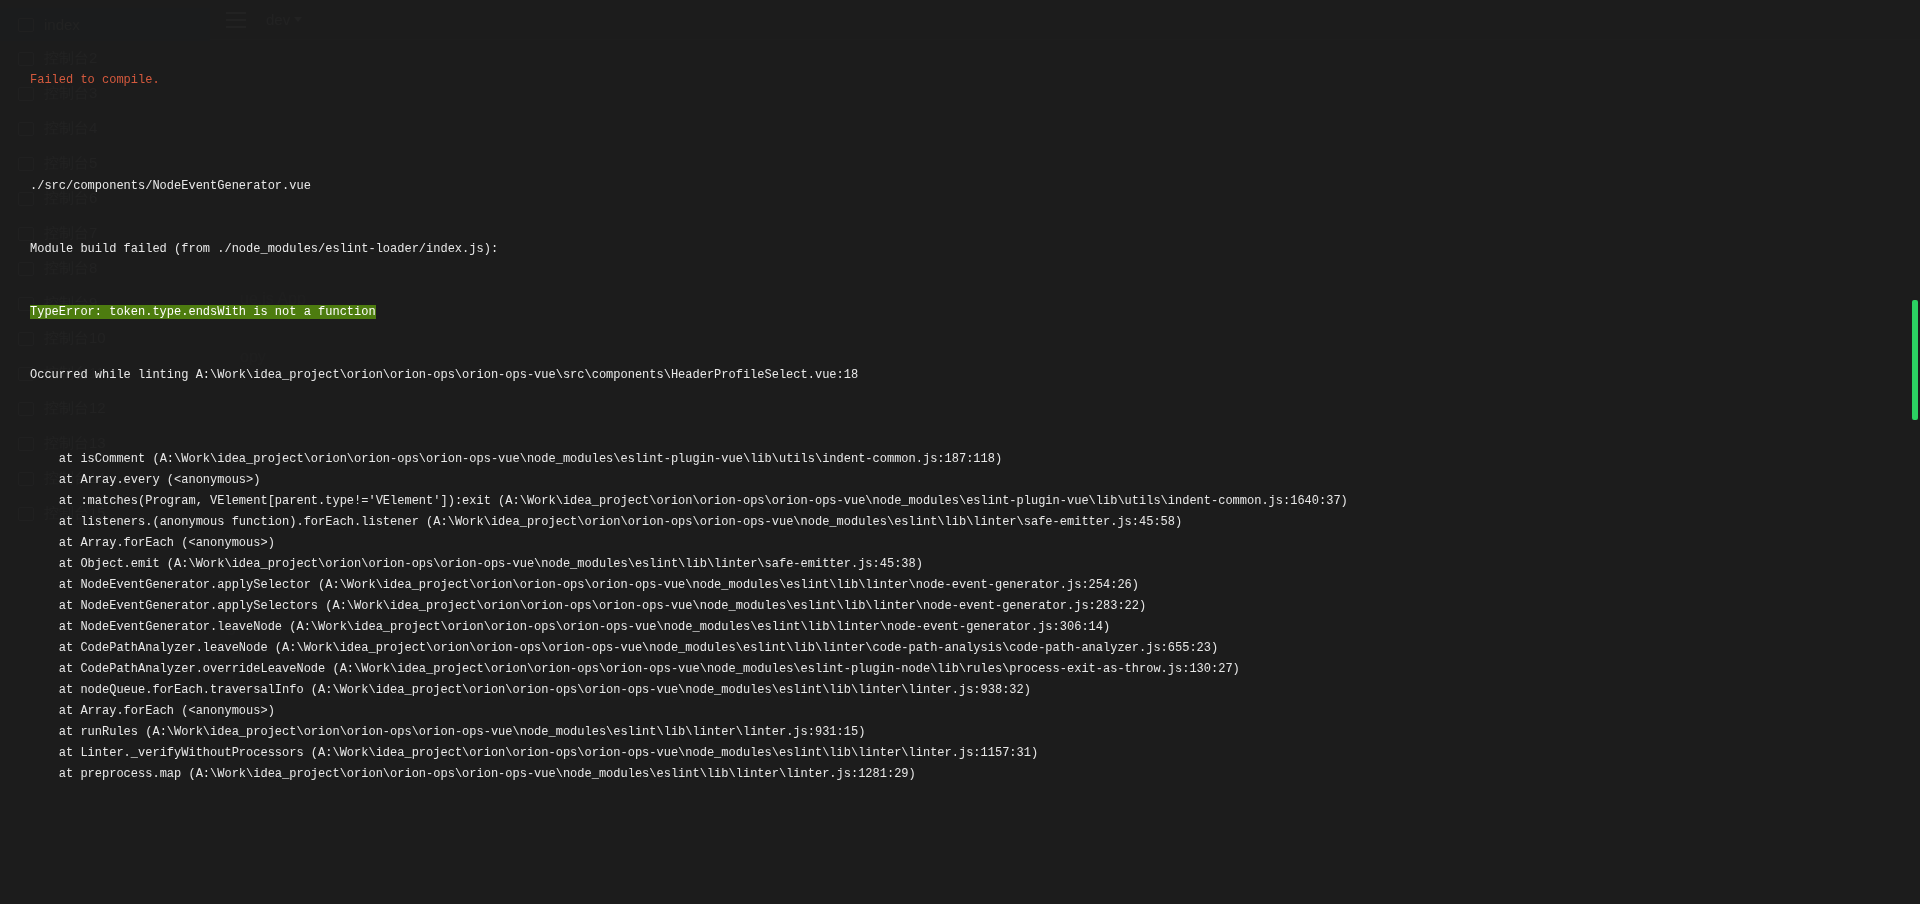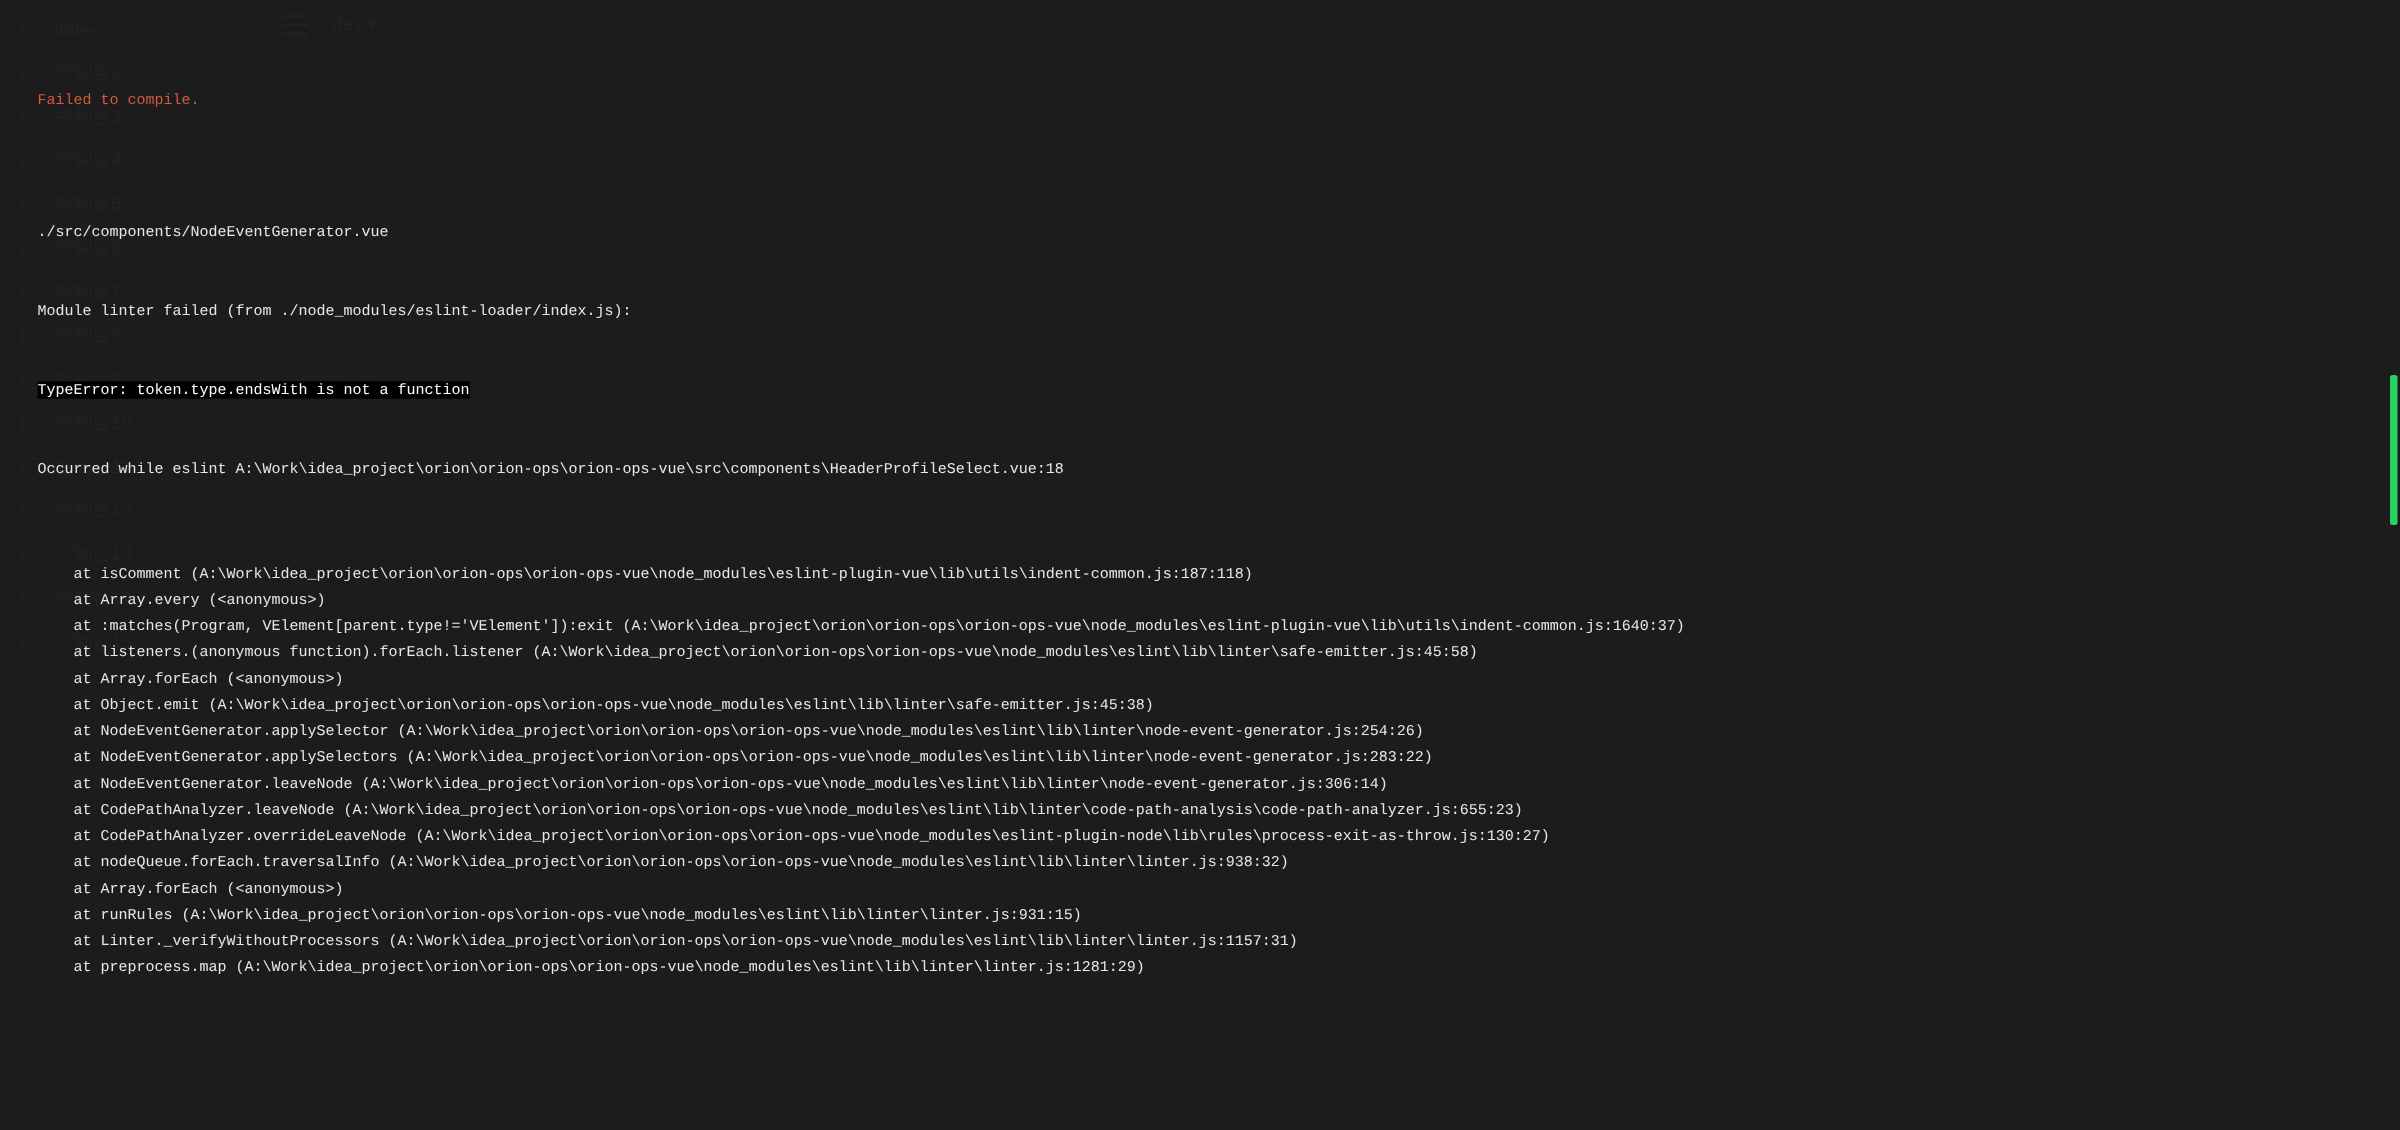--- a/index.html
+++ b/index.html
@@ -120,21 +120,21 @@
     color: #e8e8e8;
     white-space: pre-wrap;
     word-break: break-all;
   }
   .err-header {
     color: #d4593d;
     font-weight: 500;
     margin-bottom: 22px;
   }
   .highlight {
-    background: #000000;
+    background: #4d7c0f;
     color: #ffffff;
   }
 
   
   .scroll-indicator {
     position: absolute;
     right: 2px;
     top: 300px;
     width: 6px;
     height: 120px;
@@ -234,20 +234,20 @@
         <div>3</div>
         <div>4</div>
       </div>
   </div>
 </div>
 
 <div class="error-overlay">
   <div class="err-header">Failed to compile.</div>
 
   <div>./src/components/NodeEventGenerator.vue</div>
-  <div>Module linter failed (from ./node_modules/eslint-loader/index.js):</div>
+  <div>Module build failed (from ./node_modules/eslint-loader/index.js):</div>
   <div><span class="highlight">TypeError: token.type.endsWith is not a function</span></div>
-  <div>Occurred while eslint A:\Work\idea_project\orion\orion-ops\orion-ops-vue\src\components\HeaderProfileSelect.vue:18</div>
+  <div>Occurred while linting A:\Work\idea_project\orion\orion-ops\orion-ops-vue\src\components\HeaderProfileSelect.vue:18</div>
 
   <div id="stack"><div>    at isComment (A:\Work\idea_project\orion\orion-ops\orion-ops-vue\node_modules\eslint-plugin-vue\lib\utils\indent-common.js:187:118)</div><div>    at Array.every (&lt;anonymous&gt;)</div><div>    at :matches(Program, VElement[parent.type!='VElement']):exit (A:\Work\idea_project\orion\orion-ops\orion-ops-vue\node_modules\eslint-plugin-vue\lib\utils\indent-common.js:1640:37)</div><div>    at listeners.(anonymous function).forEach.listener (A:\Work\idea_project\orion\orion-ops\orion-ops-vue\node_modules\eslint\lib\linter\safe-emitter.js:45:58)</div><div>    at Array.forEach (&lt;anonymous&gt;)</div><div>    at Object.emit (A:\Work\idea_project\orion\orion-ops\orion-ops-vue\node_modules\eslint\lib\linter\safe-emitter.js:45:38)</div><div>    at NodeEventGenerator.applySelector (A:\Work\idea_project\orion\orion-ops\orion-ops-vue\node_modules\eslint\lib\linter\node-event-generator.js:254:26)</div><div>    at NodeEventGenerator.applySelectors (A:\Work\idea_project\orion\orion-ops\orion-ops-vue\node_modules\eslint\lib\linter\node-event-generator.js:283:22)</div><div>    at NodeEventGenerator.leaveNode (A:\Work\idea_project\orion\orion-ops\orion-ops-vue\node_modules\eslint\lib\linter\node-event-generator.js:306:14)</div><div>    at CodePathAnalyzer.leaveNode (A:\Work\idea_project\orion\orion-ops\orion-ops-vue\node_modules\eslint\lib\linter\code-path-analysis\code-path-analyzer.js:655:23)</div><div>    at CodePathAnalyzer.overrideLeaveNode (A:\Work\idea_project\orion\orion-ops\orion-ops-vue\node_modules\eslint-plugin-node\lib\rules\process-exit-as-throw.js:130:27)</div><div>    at nodeQueue.forEach.traversalInfo (A:\Work\idea_project\orion\orion-ops\orion-ops-vue\node_modules\eslint\lib\linter\linter.js:938:32)</div><div>    at Array.forEach (&lt;anonymous&gt;)</div><div>    at runRules (A:\Work\idea_project\orion\orion-ops\orion-ops-vue\node_modules\eslint\lib\linter\linter.js:931:15)</div><div>    at Linter._verifyWithoutProcessors (A:\Work\idea_project\orion\orion-ops\orion-ops-vue\node_modules\eslint\lib\linter\linter.js:1157:31)</div><div>    at preprocess.map (A:\Work\idea_project\orion\orion-ops\orion-ops-vue\node_modules\eslint\lib\linter\linter.js:1281:29)</div></div>
 </div>
 
 <div class="scroll-indicator"></div>
 
 </body></html>

